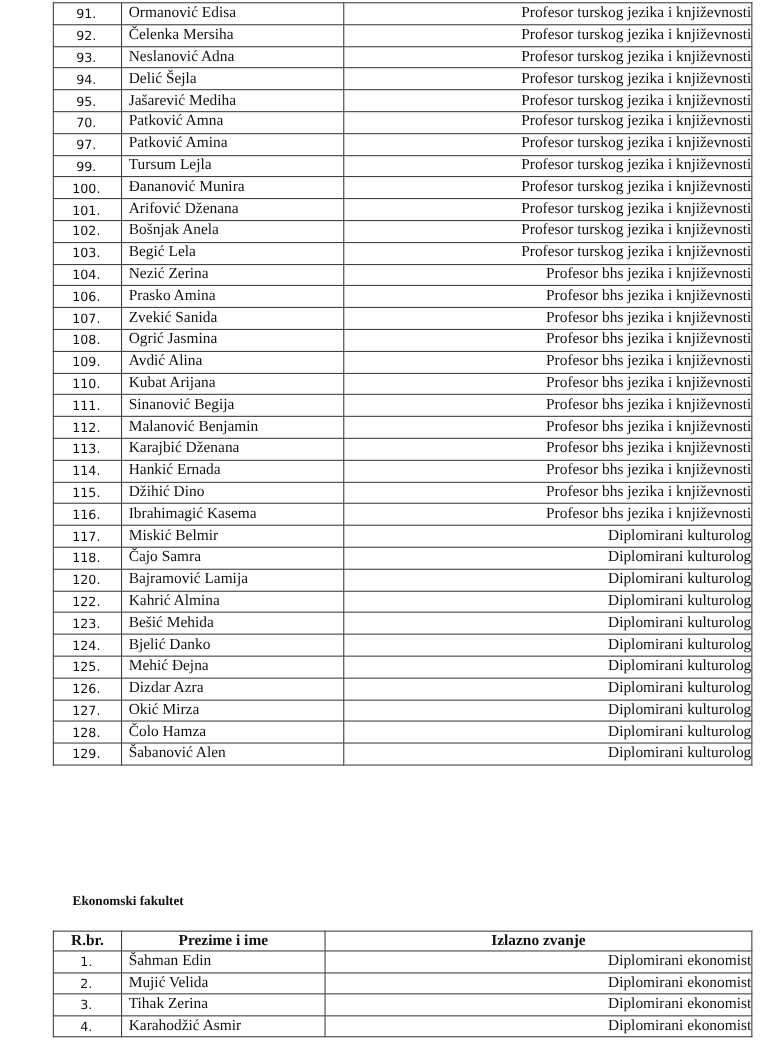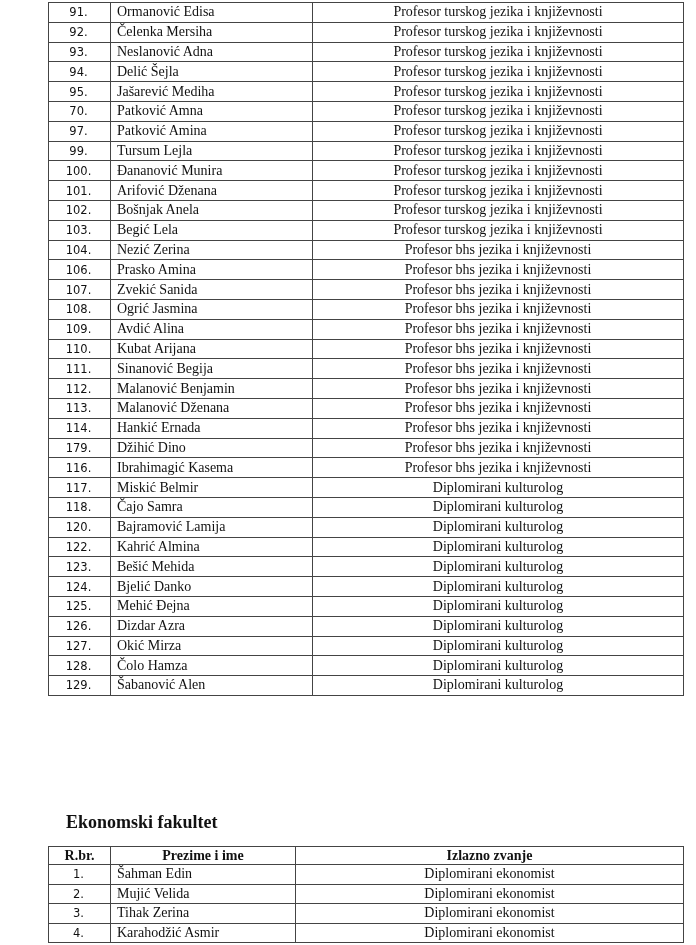--- a/index.html
+++ b/index.html
@@ -1,26 +1,26 @@
 <!DOCTYPE html>
 <html><head>
   <meta charset="utf-8">
   <style>
     html, body { margin: 0; padding: 0; background: #ffffff; }
     body { width: 696px; height: 945px; position: relative; overflow: hidden; font-family: "Liberation Serif", serif; color: #111; }
     table { border-collapse: collapse; position: absolute; left: 48px; table-layout: fixed; border-radius: 15px; }
     td, th { border: 1px solid #444; padding: 0; height: 18.8px; line-height: 18px; font-size: 14px; white-space: nowrap; overflow: hidden; }
     td.num { text-align: center; font-family: "DejaVu Sans", sans-serif; font-size: 11.5px; padding-right: 2px; }
     td.name { text-align: left; padding-left: 6px; }
-    td.title { text-align: center; }
+    td.title { text-align: right; }
     #main-table { top: 2px; width: 635px; }
     #main-table col.c1 { width: 62px; }
     #main-table col.c2 { width: 202px; }
     #main-table col.c3 { width: 371px; }
-    #section-heading { position: absolute; left: 66px; top: 812px; font-weight: bold; font-size: 18px; text-align: right; }
+    #section-heading { position: absolute; left: 66px; top: 812px; font-weight: bold; font-size: 12px; text-align: right; }
     #econ-table { top: 846px; width: 635px; }
     #econ-table col.c1 { width: 62px; }
     #econ-table col.c2 { width: 185px; }
     #econ-table col.c3 { width: 388px; }
     #econ-table th { font-weight: bold; font-size: 14px; text-align: center; height: 17px; line-height: 16px; }
     #econ-table td { height: 18.5px; }
   </style>
 </head>
 <body>
 
@@ -126,30 +126,30 @@
         <td class="name">Sinanović Begija</td>
         <td class="title">Profesor bhs jezika i književnosti</td>
       </tr>
       <tr>
         <td class="num">112.</td>
         <td class="name">Malanović Benjamin</td>
         <td class="title">Profesor bhs jezika i književnosti</td>
       </tr>
       <tr>
         <td class="num">113.</td>
-        <td class="name">Malanović Dženana</td>
+        <td class="name">Karajbić Dženana</td>
         <td class="title">Profesor bhs jezika i književnosti</td>
       </tr>
       <tr>
         <td class="num">114.</td>
         <td class="name">Hankić Ernada</td>
         <td class="title">Profesor bhs jezika i književnosti</td>
       </tr>
       <tr>
-        <td class="num">179.</td>
+        <td class="num">115.</td>
         <td class="name">Džihić Dino</td>
         <td class="title">Profesor bhs jezika i književnosti</td>
       </tr>
       <tr>
         <td class="num">116.</td>
         <td class="name">Ibrahimagić Kasema</td>
         <td class="title">Profesor bhs jezika i književnosti</td>
       </tr>
       <tr>
         <td class="num">117.</td>

